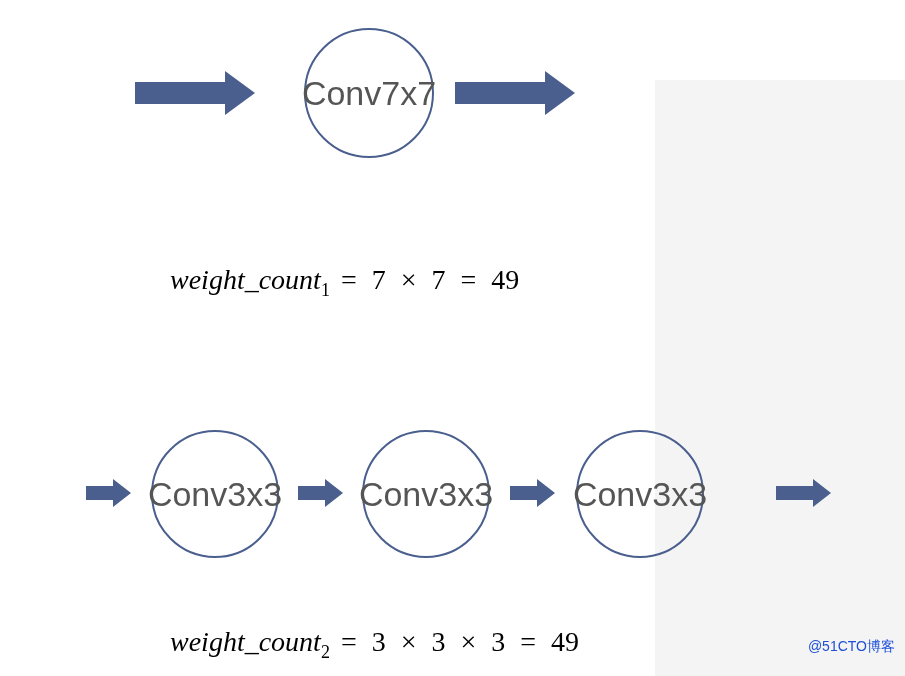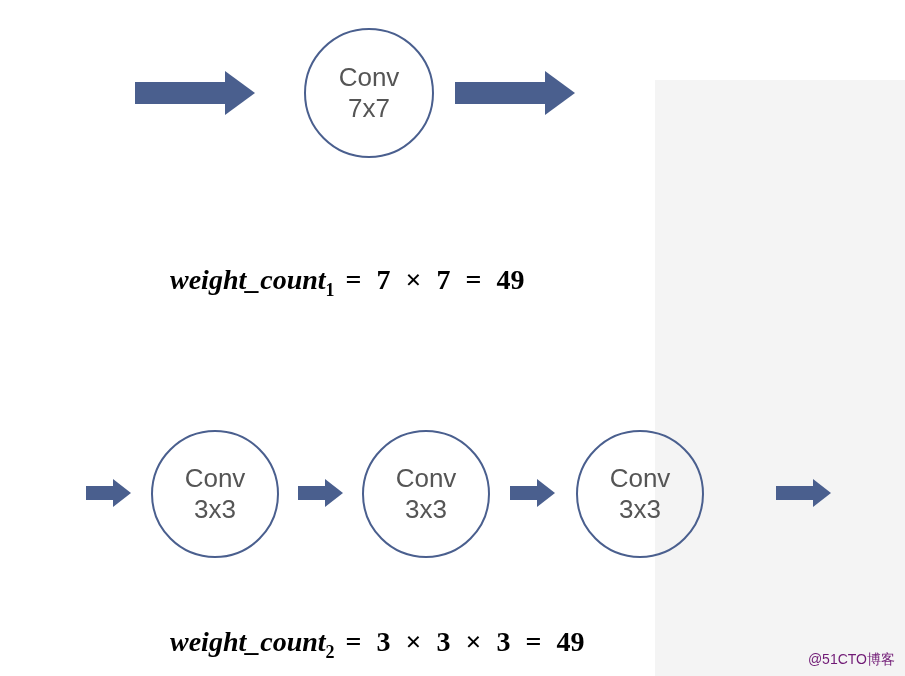--- a/index.html
+++ b/index.html
@@ -16,24 +16,24 @@
       top: 80px;
       width: 250px;
       height: 596px;
       background: #f4f4f4;
     }
     .node {
       position: absolute;
       border: 2px solid #4a5f8e;
       border-radius: 50%;
       display: flex;
-      flex-direction: column;
+      flex-direction: row;
       align-items: center;
       justify-content: center;
-      font-size: 26px;
+      font-size: 34px;
       color: #555;
       font-weight: 300;
       background: transparent;
     }
     .node-lg {
       width: 130px;
       height: 130px;
     }
     .node-md {
       width: 128px;
@@ -96,39 +96,39 @@
       height: 0;
       border-top: 14px solid transparent;
       border-bottom: 14px solid transparent;
       border-left: 18px solid #4a5f8e;
     }
     .formula {
       position: absolute;
       font-family: "Cambria Math", "Times New Roman", serif;
       font-style: italic;
       font-size: 28px;
-      font-weight: 700;
+      font-weight: 400;
       color: #000;
       text-align: right;
     }
     .formula .sub {
       font-size: 18px;
       vertical-align: sub;
       font-style: normal;
     }
     .formula .op {
       font-style: normal;
       margin: 0 4px;
     }
     .watermark {
       position: absolute;
       right: 10px;
-      bottom: 7px;
+      bottom: 20px;
       font-size: 14px;
-      color: #701a75;
+      color: #1d4ed8;
       font-family: Arial, sans-serif;
     }
   </style>
 </head>
 <body>
 
 <div class="gray-region"></div>
 
 <div class="arrow-lg" style="left:135px; top:82px;">
   <div class="shaft"></div>

